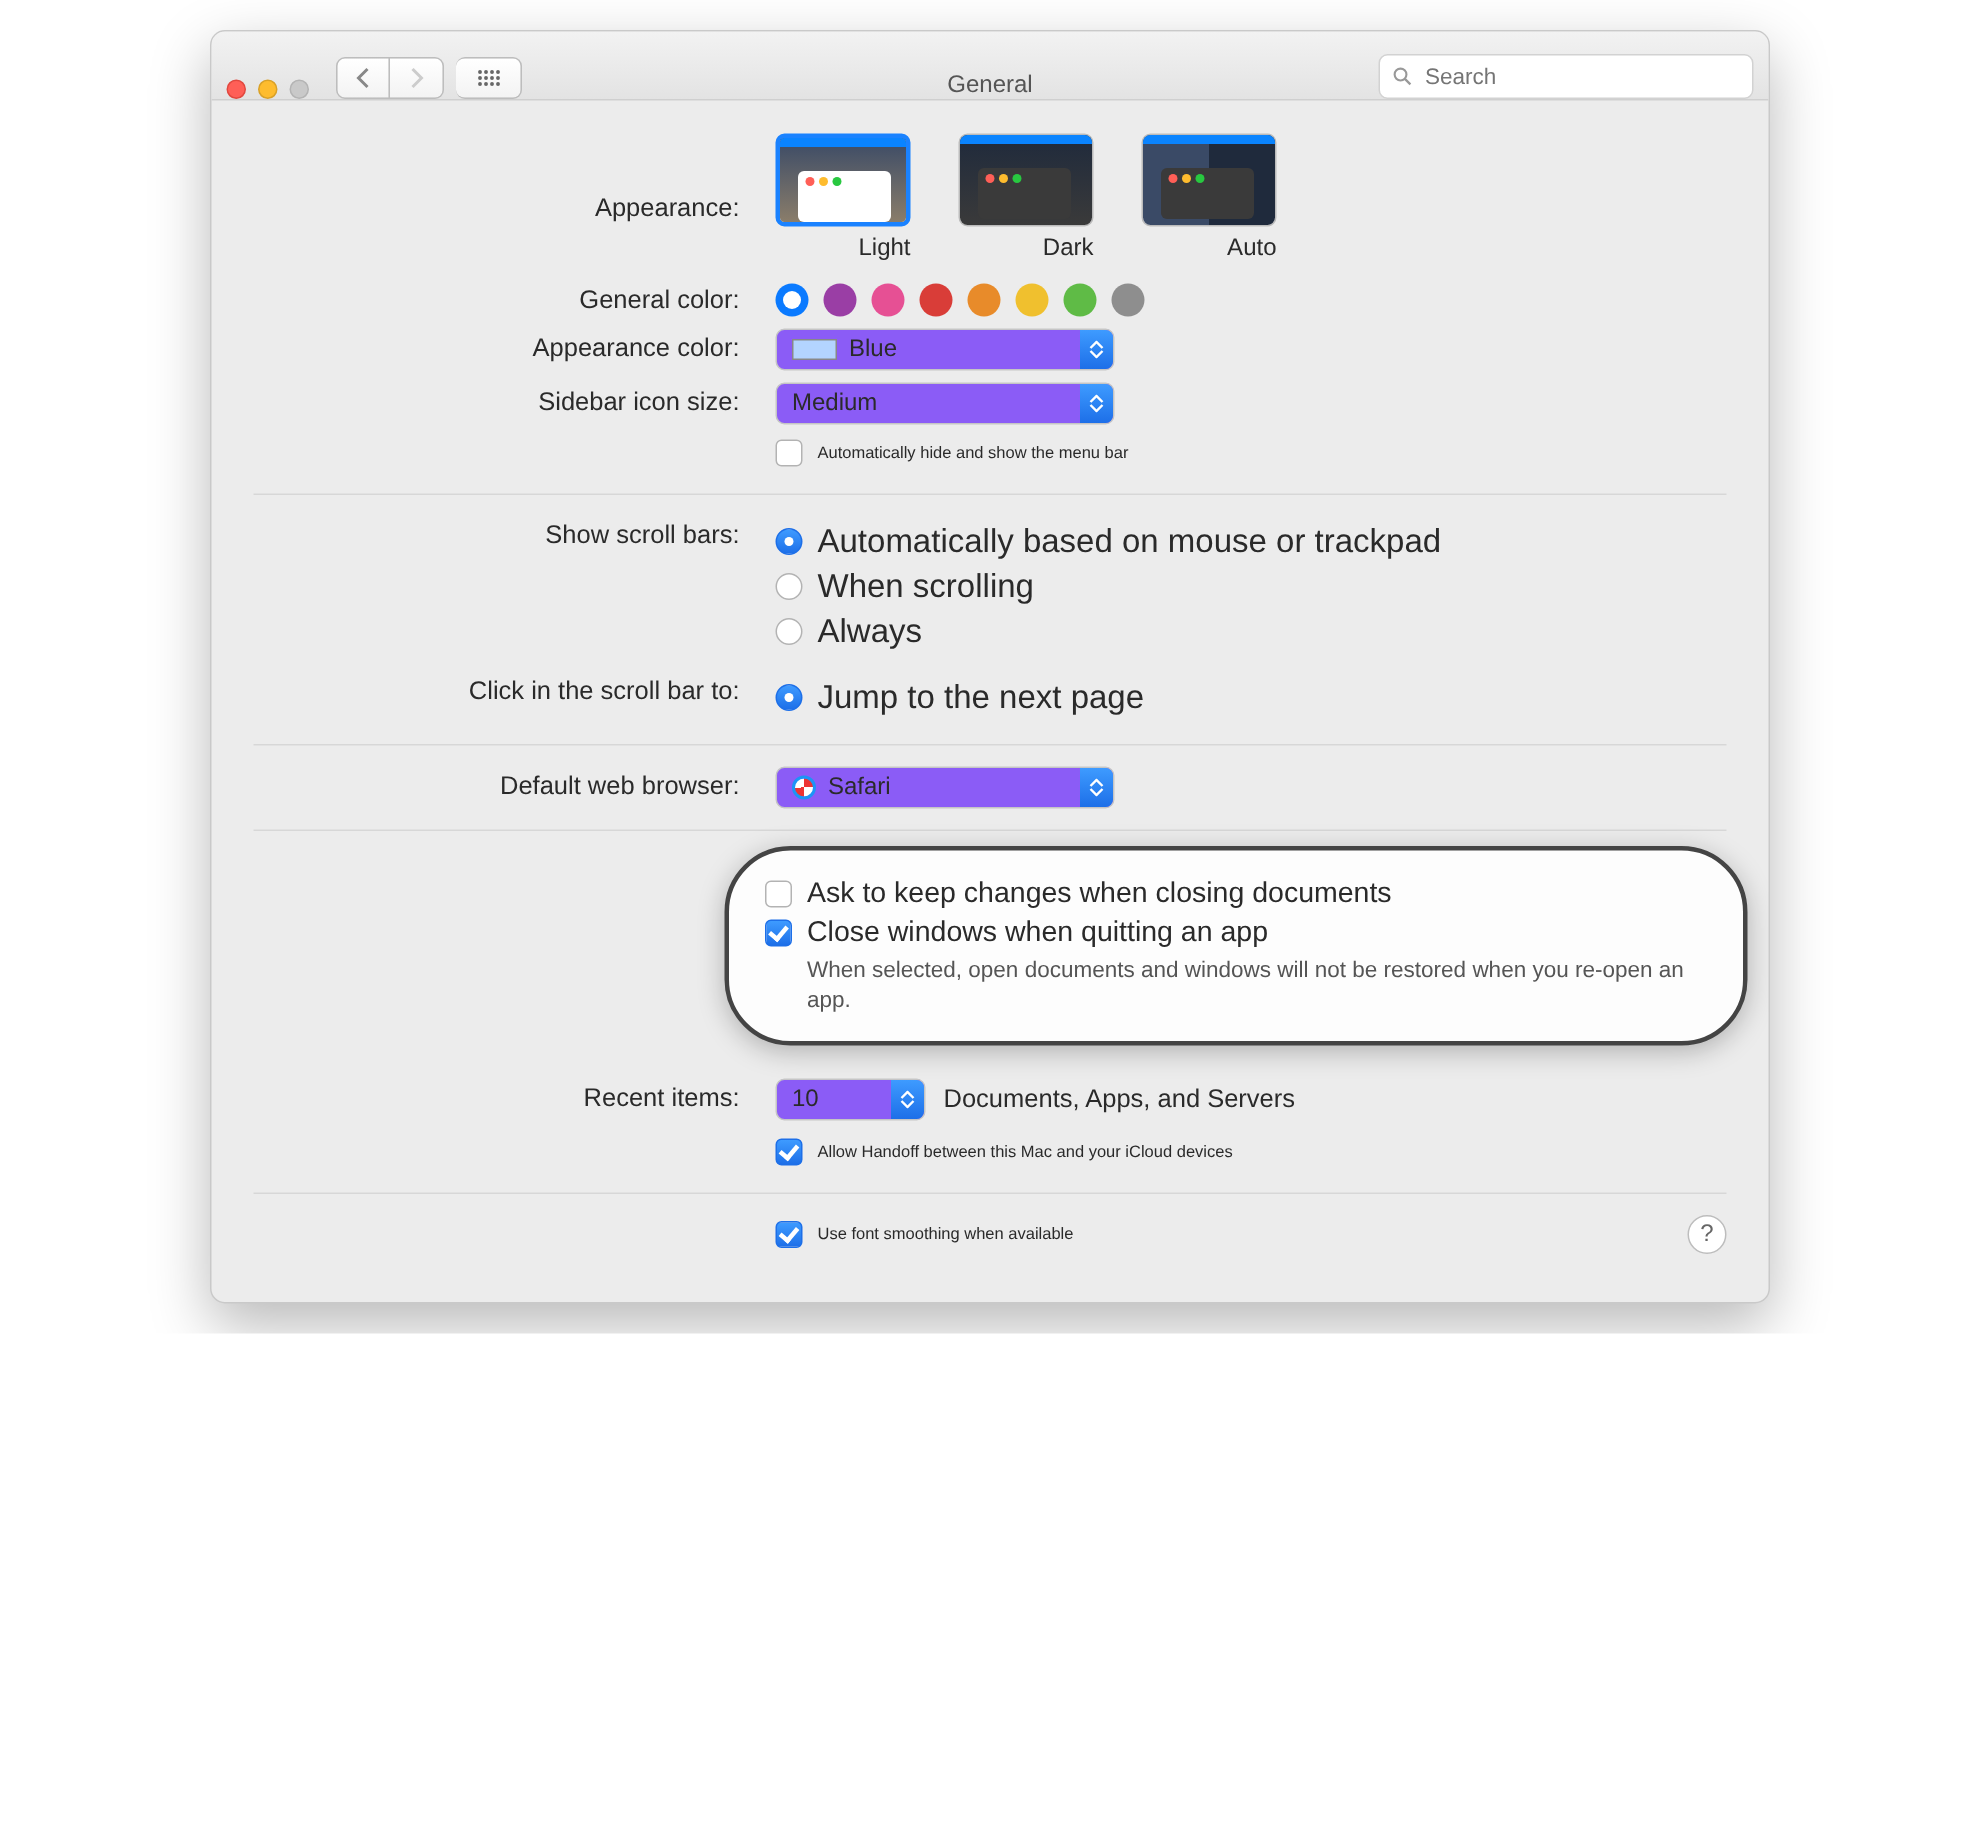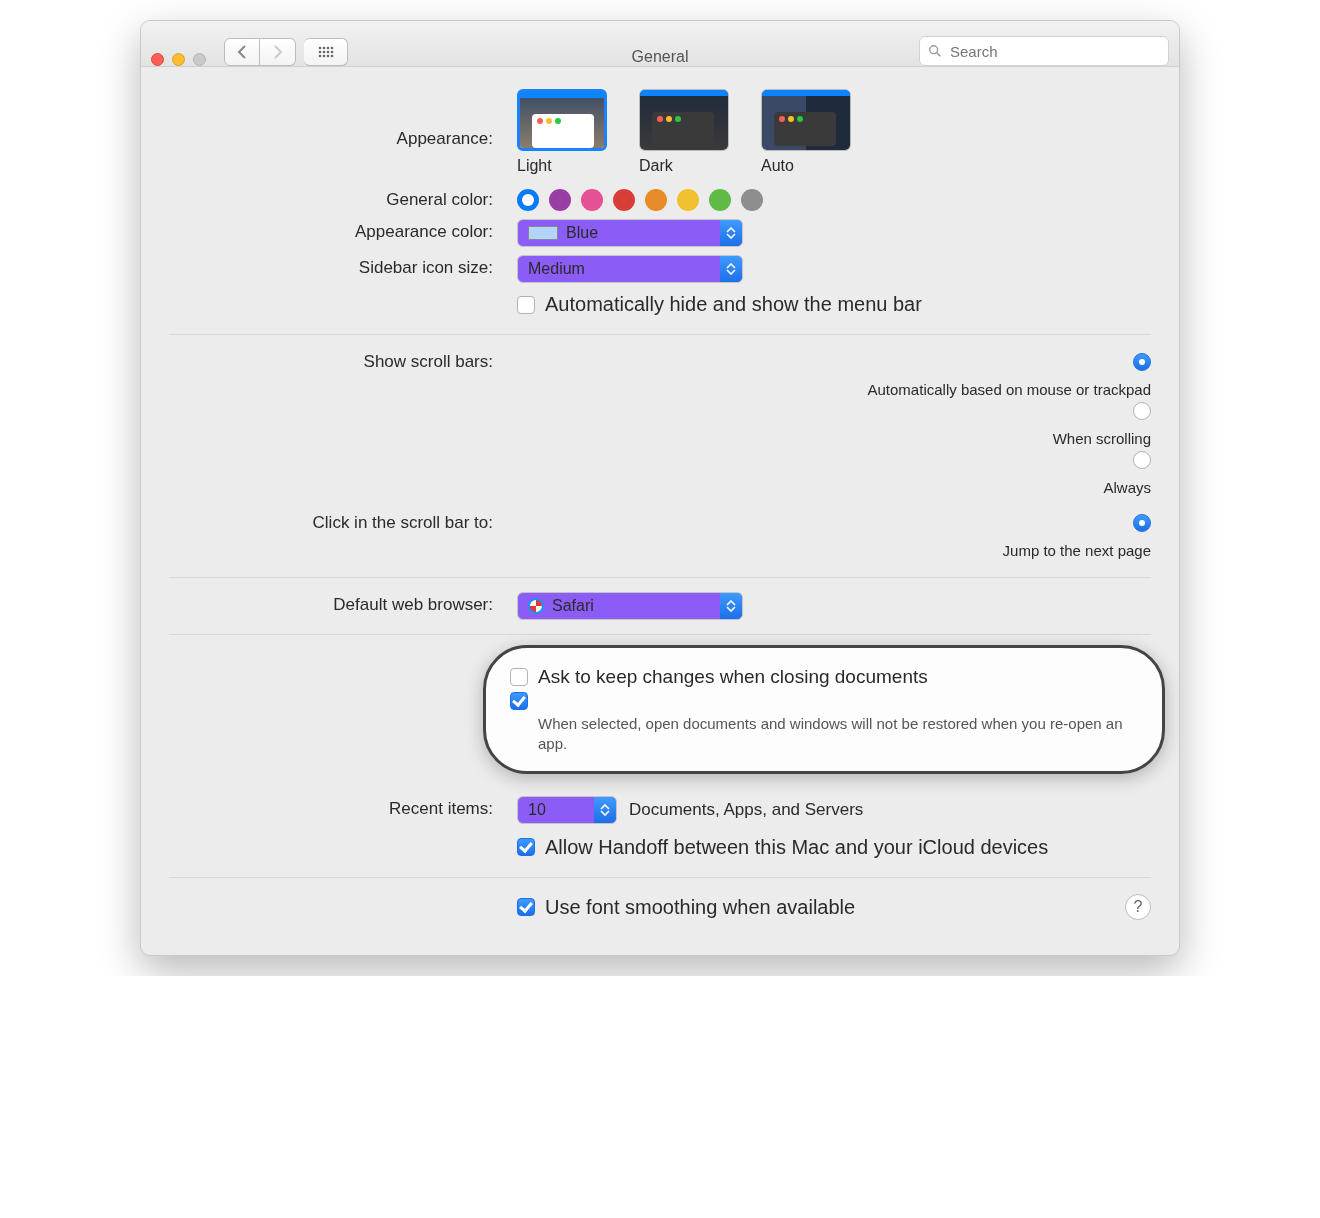--- a/index.html
+++ b/index.html
@@ -48,21 +48,21 @@
   .searchbox input{border:none;outline:none;flex:1;font-size:15px;background:transparent;color:#333;}
   .mag{width:14px;height:14px;margin-right:6px;}
   
   .pane { padding: 22px 28px 24px 28px; }
   .row { display:flex; align-items:flex-start; margin-bottom:8px;}
   .lbl { width:348px; text-align:right; padding-right:24px; padding-top:3px; font-size:17px;}
   .val { flex:1; }
   .sep { border:none; border-top:1px solid #d7d7d7; margin:14px 0;}
   
   .tiles{display:flex;gap:32px;}
-  .tile{display:flex;flex-direction:column;align-items:flex-start;gap:6px;}
+  .tile{display:flex;flex-direction:column;align-items:flex-end;gap:6px;}
   .thumb{width:90px;height:62px;border-radius:6px;position:relative;overflow:hidden;border:1px solid #bbb;}
   .thumb .bg{position:absolute;inset:0;}
   .thumb.light .bg{background:linear-gradient(#3a4a66,#8a7d6a);}
   .thumb.dark .bg{background:linear-gradient(#1f2a3c,#3a3a3a);}
   .thumb.auto .bg{background:linear-gradient(90deg,#3a4a66 50%,#1f2a3c 50%);}
   .thumb .topbar{position:absolute;top:0;left:0;right:0;height:6px;background:#0a84ff;}
   .thumb .win{position:absolute;left:12px;top:22px;width:62px;height:34px;border-radius:4px;background:#fff;}
   .thumb.dark .win, .thumb.auto .win{background:#3a3a3a;}
   .thumb .win .dotbar{position:absolute;top:4px;left:5px;display:flex;gap:3px;}
   .thumb .win .dotbar span{width:6px;height:6px;border-radius:50%;}
@@ -77,26 +77,26 @@
   .sel-box{
     display:inline-flex;align-items:center;height:28px;
     background:#8b5cf6;border:1px solid #c5c5c5;border-radius:6px;overflow:hidden;min-width:226px;
   }
   .sel-box .txt{padding:0 10px;flex:1;font-size:16px;display:flex;align-items:center;gap:8px;}
   .sel-box .btns{width:22px;height:100%;background:linear-gradient(#3e9bff,#1d6fe8);display:flex;flex-direction:column;align-items:center;justify-content:center;}
   .sel-box .btns svg{width:10px;height:6px;}
   .sel-small{min-width:100px;}
   .swatch-inline{display:inline-block;width:30px;height:14px;background:#b3d4ff;border:1px solid #888;}
   
-  .cb{display:flex;align-items:center;gap:10px;margin:4px 0;font-size:20px;}
+  .cb{display:flex;align-items:center;gap:10px;margin:4px 0;font-size:11px;}
   .cbox{width:18px;height:18px;border:1px solid #b3b3b3;border-radius:4px;background:#fff;flex:none;position:relative;}
   .cbox.chk{background:linear-gradient(#3e9bff,#1d6fe8);border-color:#1d6fe8;}
   .cbox.chk::after{content:"";position:absolute;left:4px;top:1px;width:5px;height:9px;border:solid #fff;border-width:0 3px 3px 0;transform:rotate(40deg);}
   
-  .rb{display:flex;align-items:flex-end;gap:10px;margin:4px 0;font-size:15px;flex-direction:column;}
+  .rb{display:flex;align-items:center;gap:10px;margin:4px 0;font-size:22px;}
   .rbox{width:18px;height:18px;border:1px solid #b3b3b3;border-radius:50%;background:#fff;flex:none;position:relative;}
   .rbox.chk{background:linear-gradient(#3e9bff,#1d6fe8);border-color:#1d6fe8;}
   .rbox.chk::after{content:"";position:absolute;inset:5px;background:#fff;border-radius:50%;}
   
   .callout{
     border:3px solid #444;border-radius:44px;padding:14px 24px 16px 24px;
     margin:-4px -14px 14px -34px;
     background:#fdfdfd;
     box-shadow:0 4px 18px rgba(0,0,0,0.25);
   }
@@ -329,20 +329,21 @@
     <div class="row">
       <div class="lbl" style="padding-top:24px"></div>
       <div class="val">
         <div class="callout">
           <div class="cb" style="font-size:19px">
             <span class="cbox"></span>
             <span>Ask to keep changes when closing documents</span>
           </div>
           <div class="cb" style="font-size:19px">
             <span class="cbox chk"></span>
+            <span>Close windows when quitting an app</span>
           </div>
           <div class="sub">When selected, open documents and windows will not be restored when you re-open an app.</div>
         </div>
       </div>
     </div>
 
     <div class="row">
       <div class="lbl">Recent items:</div>
       <div class="val" style="display:flex;align-items:center;gap:12px;">
         <div class="sel-box sel-small">

